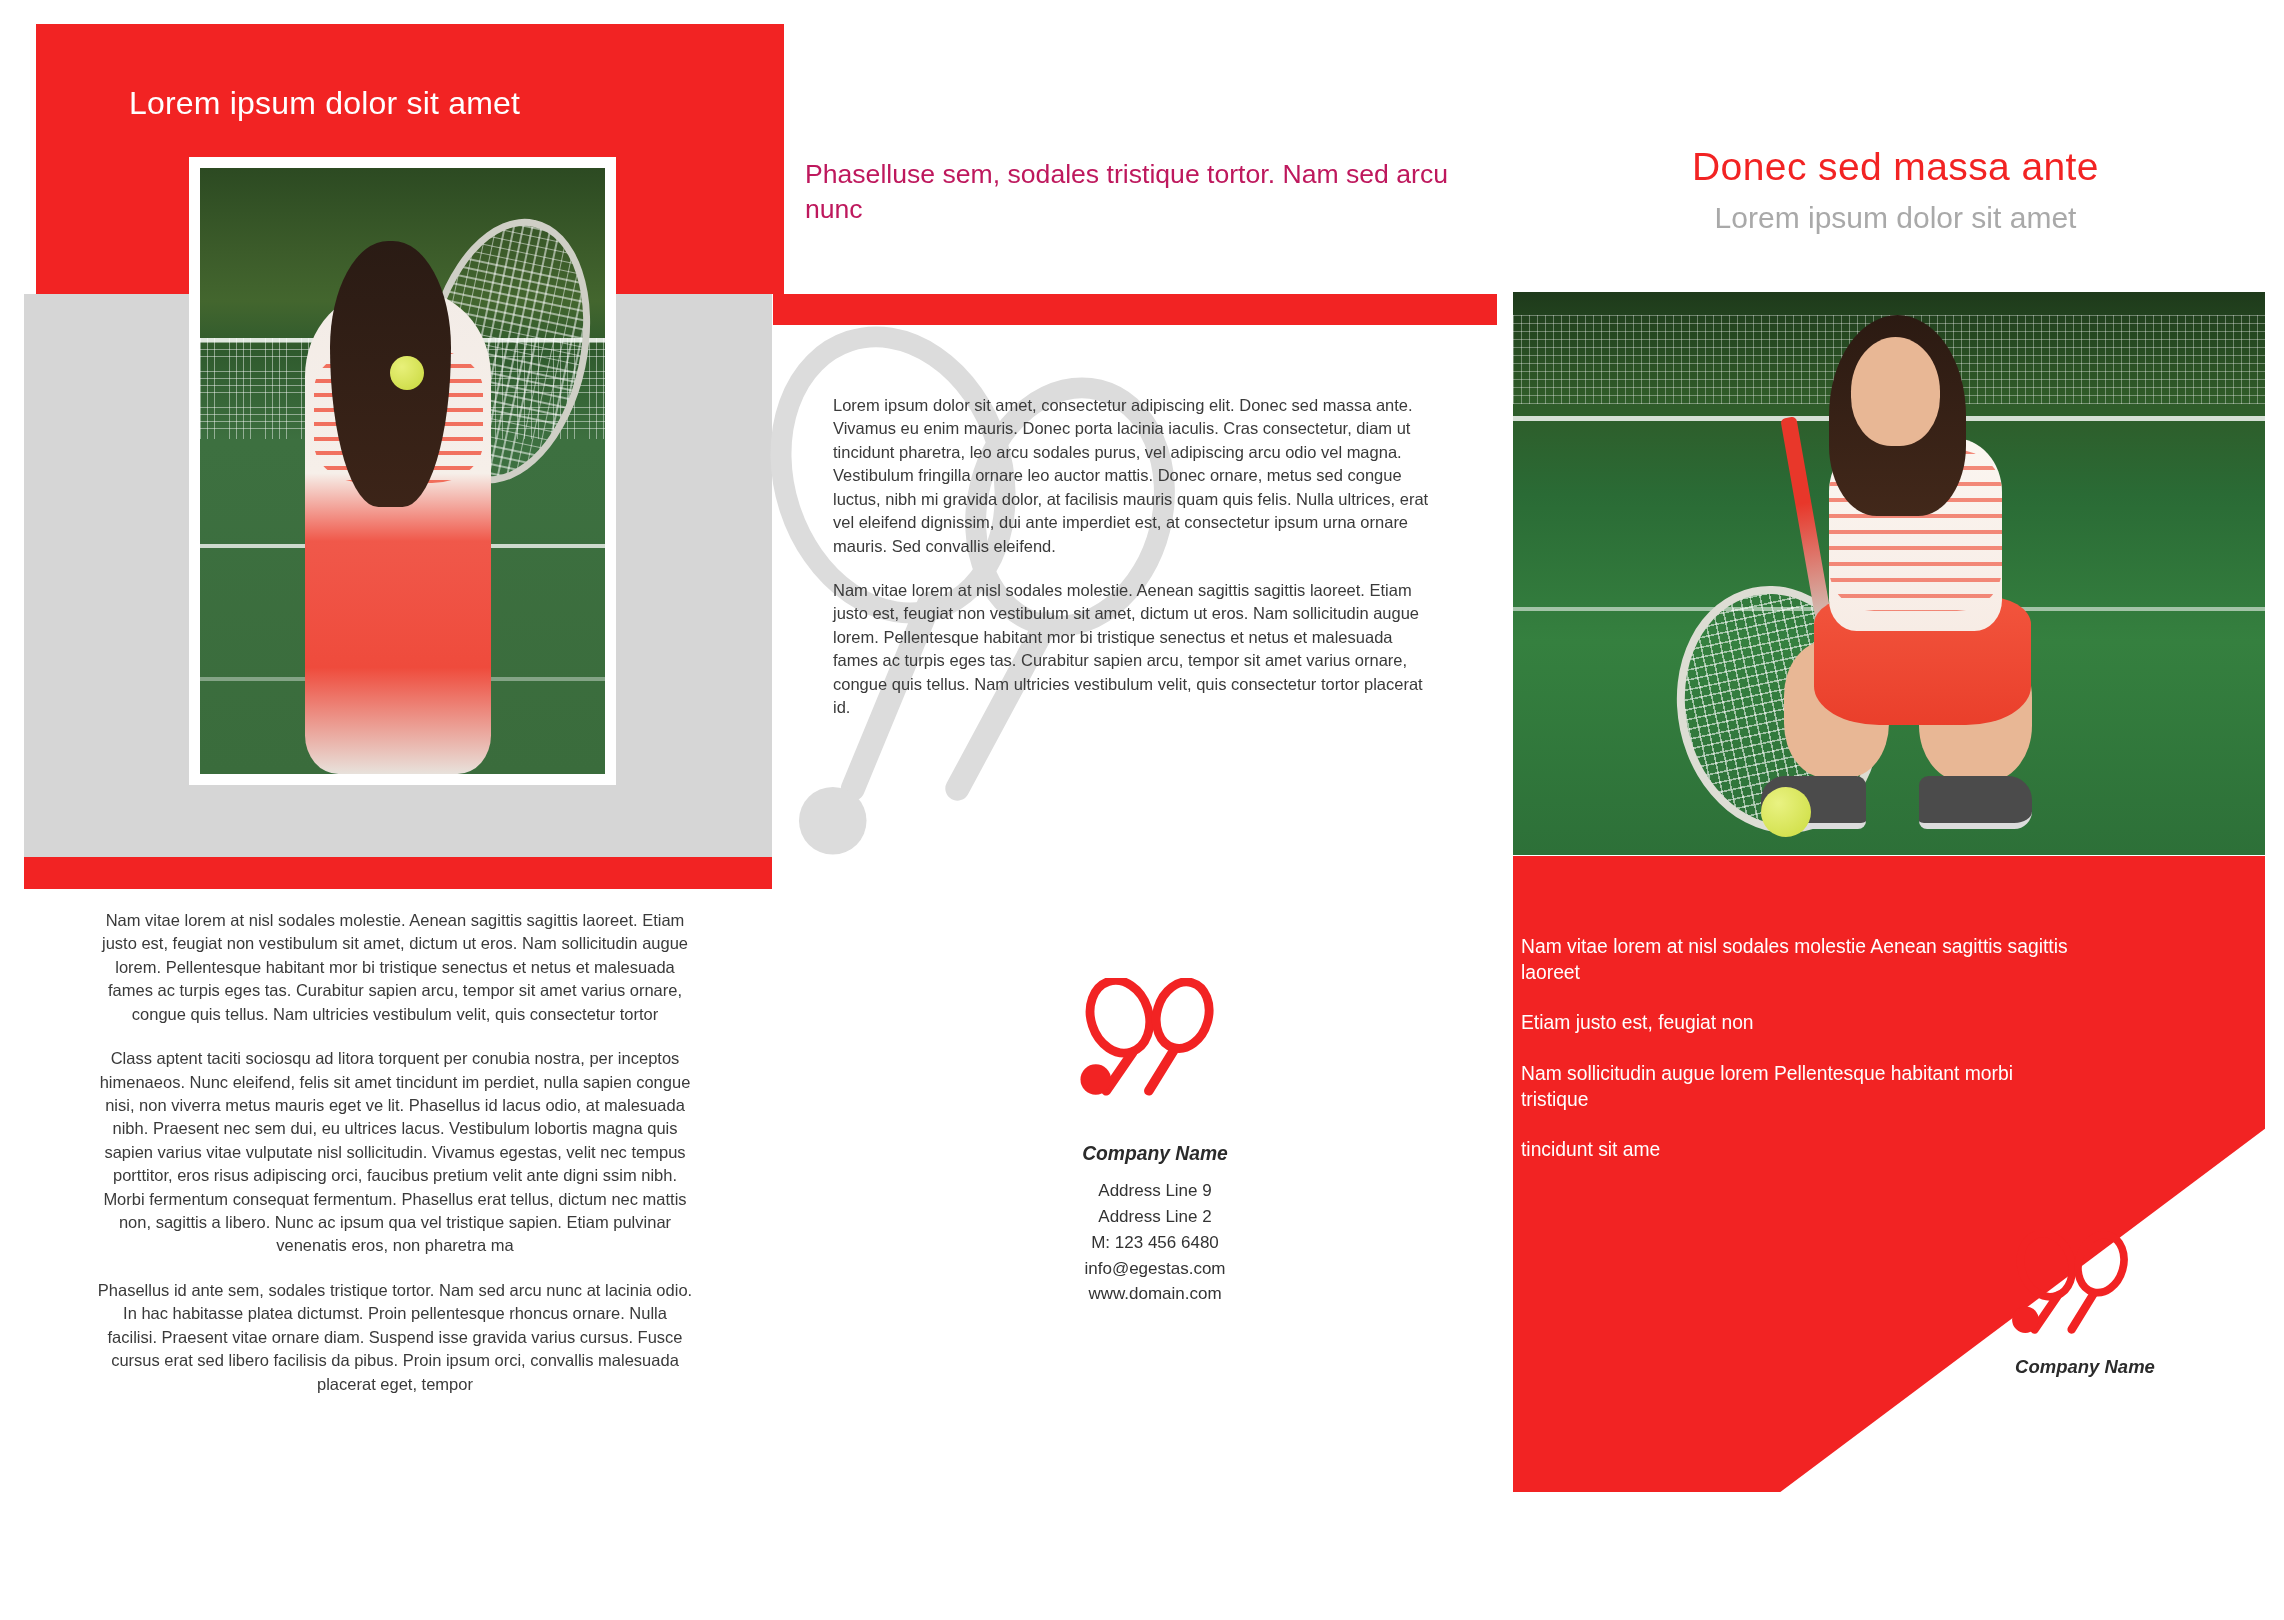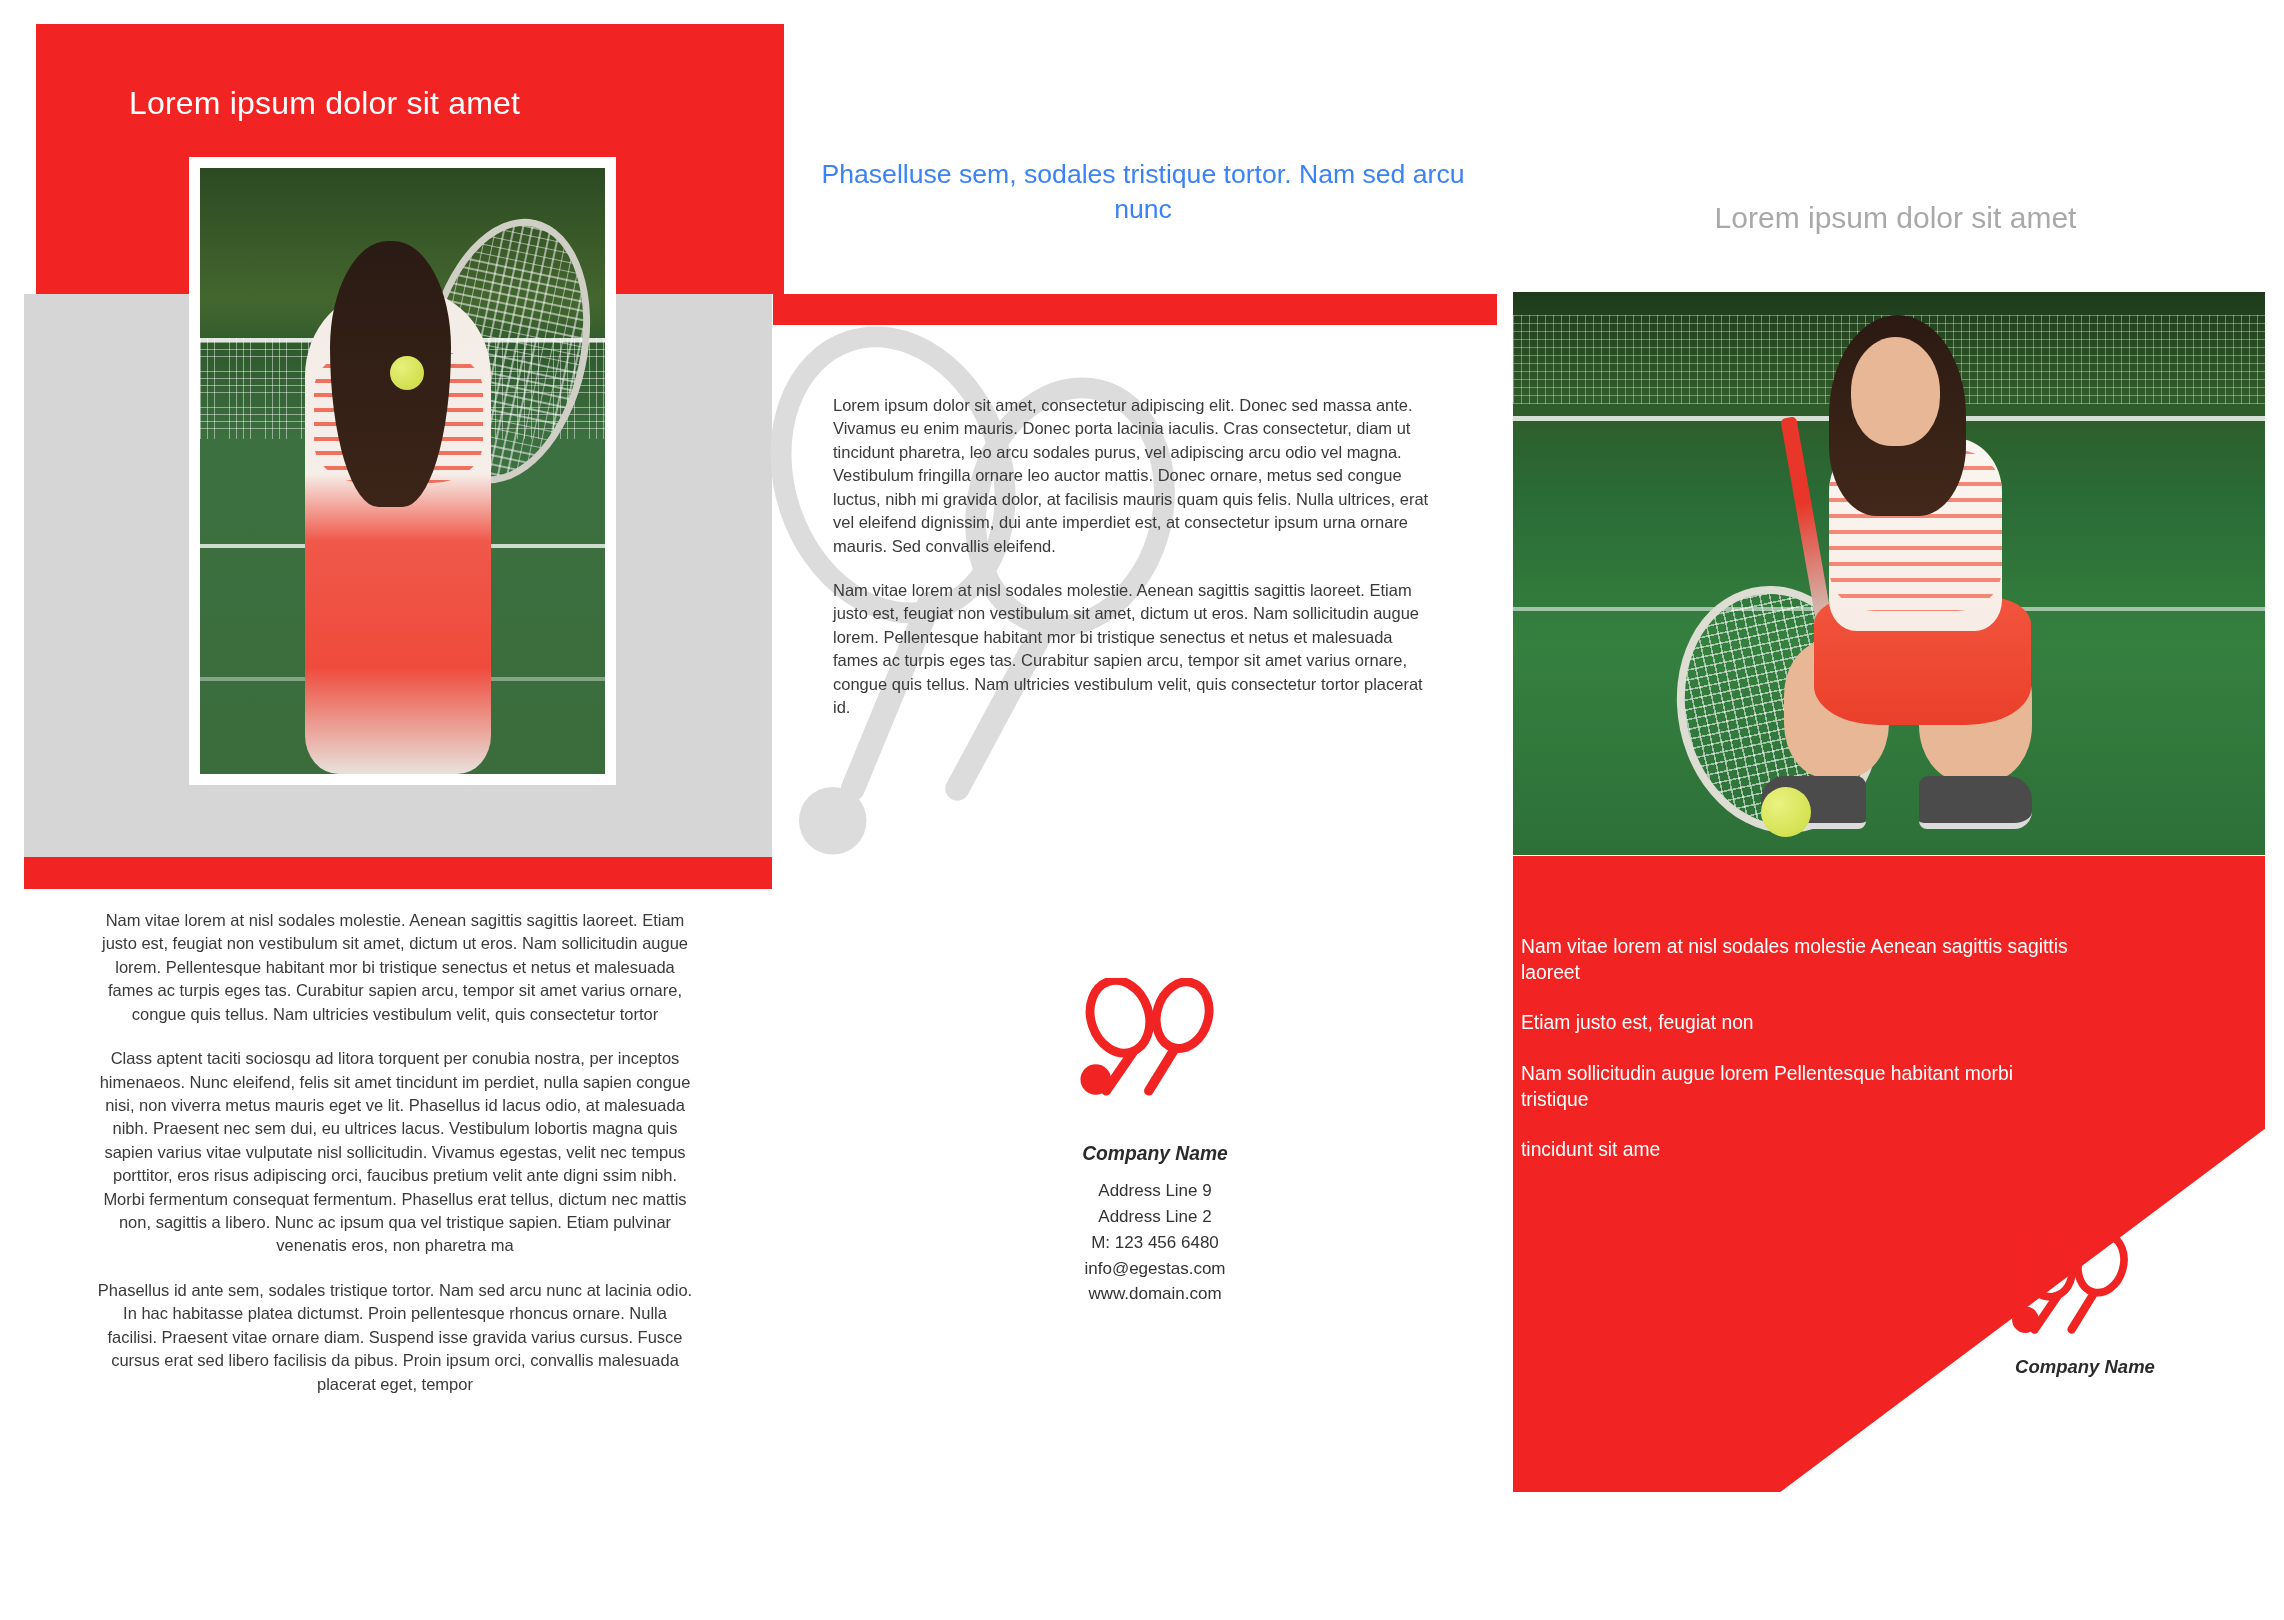--- a/index.html
+++ b/index.html
@@ -114,24 +114,23 @@
     position: absolute; left: 47%; top: 31%; width: 34px; height: 34px;
     background: radial-gradient(circle at 35% 32%, #e8f07a, #c8d83c);
     border-radius: 50%;
   }
 
   
   #panel2-heading {
     position: absolute;
     left: 805px; top: 157px;
     width: 676px;
-    text-align: center;
     font-size: 26.6px;
     line-height: 1.32;
-    color: #3b82f6;
+    color: #be185d;
   }
   #panel2-red-strip {
     left: 773px; top: 294px; width: 724px; height: 31px;
   }
   #panel2-watermark {
     position: absolute;
     left: 692px; top: 306px;
     width: 563px; height: 563px;
     opacity: 1;
   }
@@ -382,20 +381,21 @@
 
   <div id="panel2-contact">
     <div id="panel2-company">Company Name</div>
     <div>Address Line 9</div>
     <div>Address Line 2</div>
     <div>M: 123 456 6480</div>
     <div>info@egestas.com</div>
     <div>www.domain.com</div>
   </div>
 
+  <div id="panel3-title">Donec sed massa ante</div>
   <div id="panel3-sub">Lorem ipsum dolor sit amet</div>
 
   <div id="panel3-photo">
     <div class="photo" id="photo2">
       <div class="netfar"></div>
       <div class="courtline1"></div>
       <div class="courtline2"></div>
       <div class="racket2"></div>
       <div class="handle2"></div>
       <div class="leg-l"></div>

